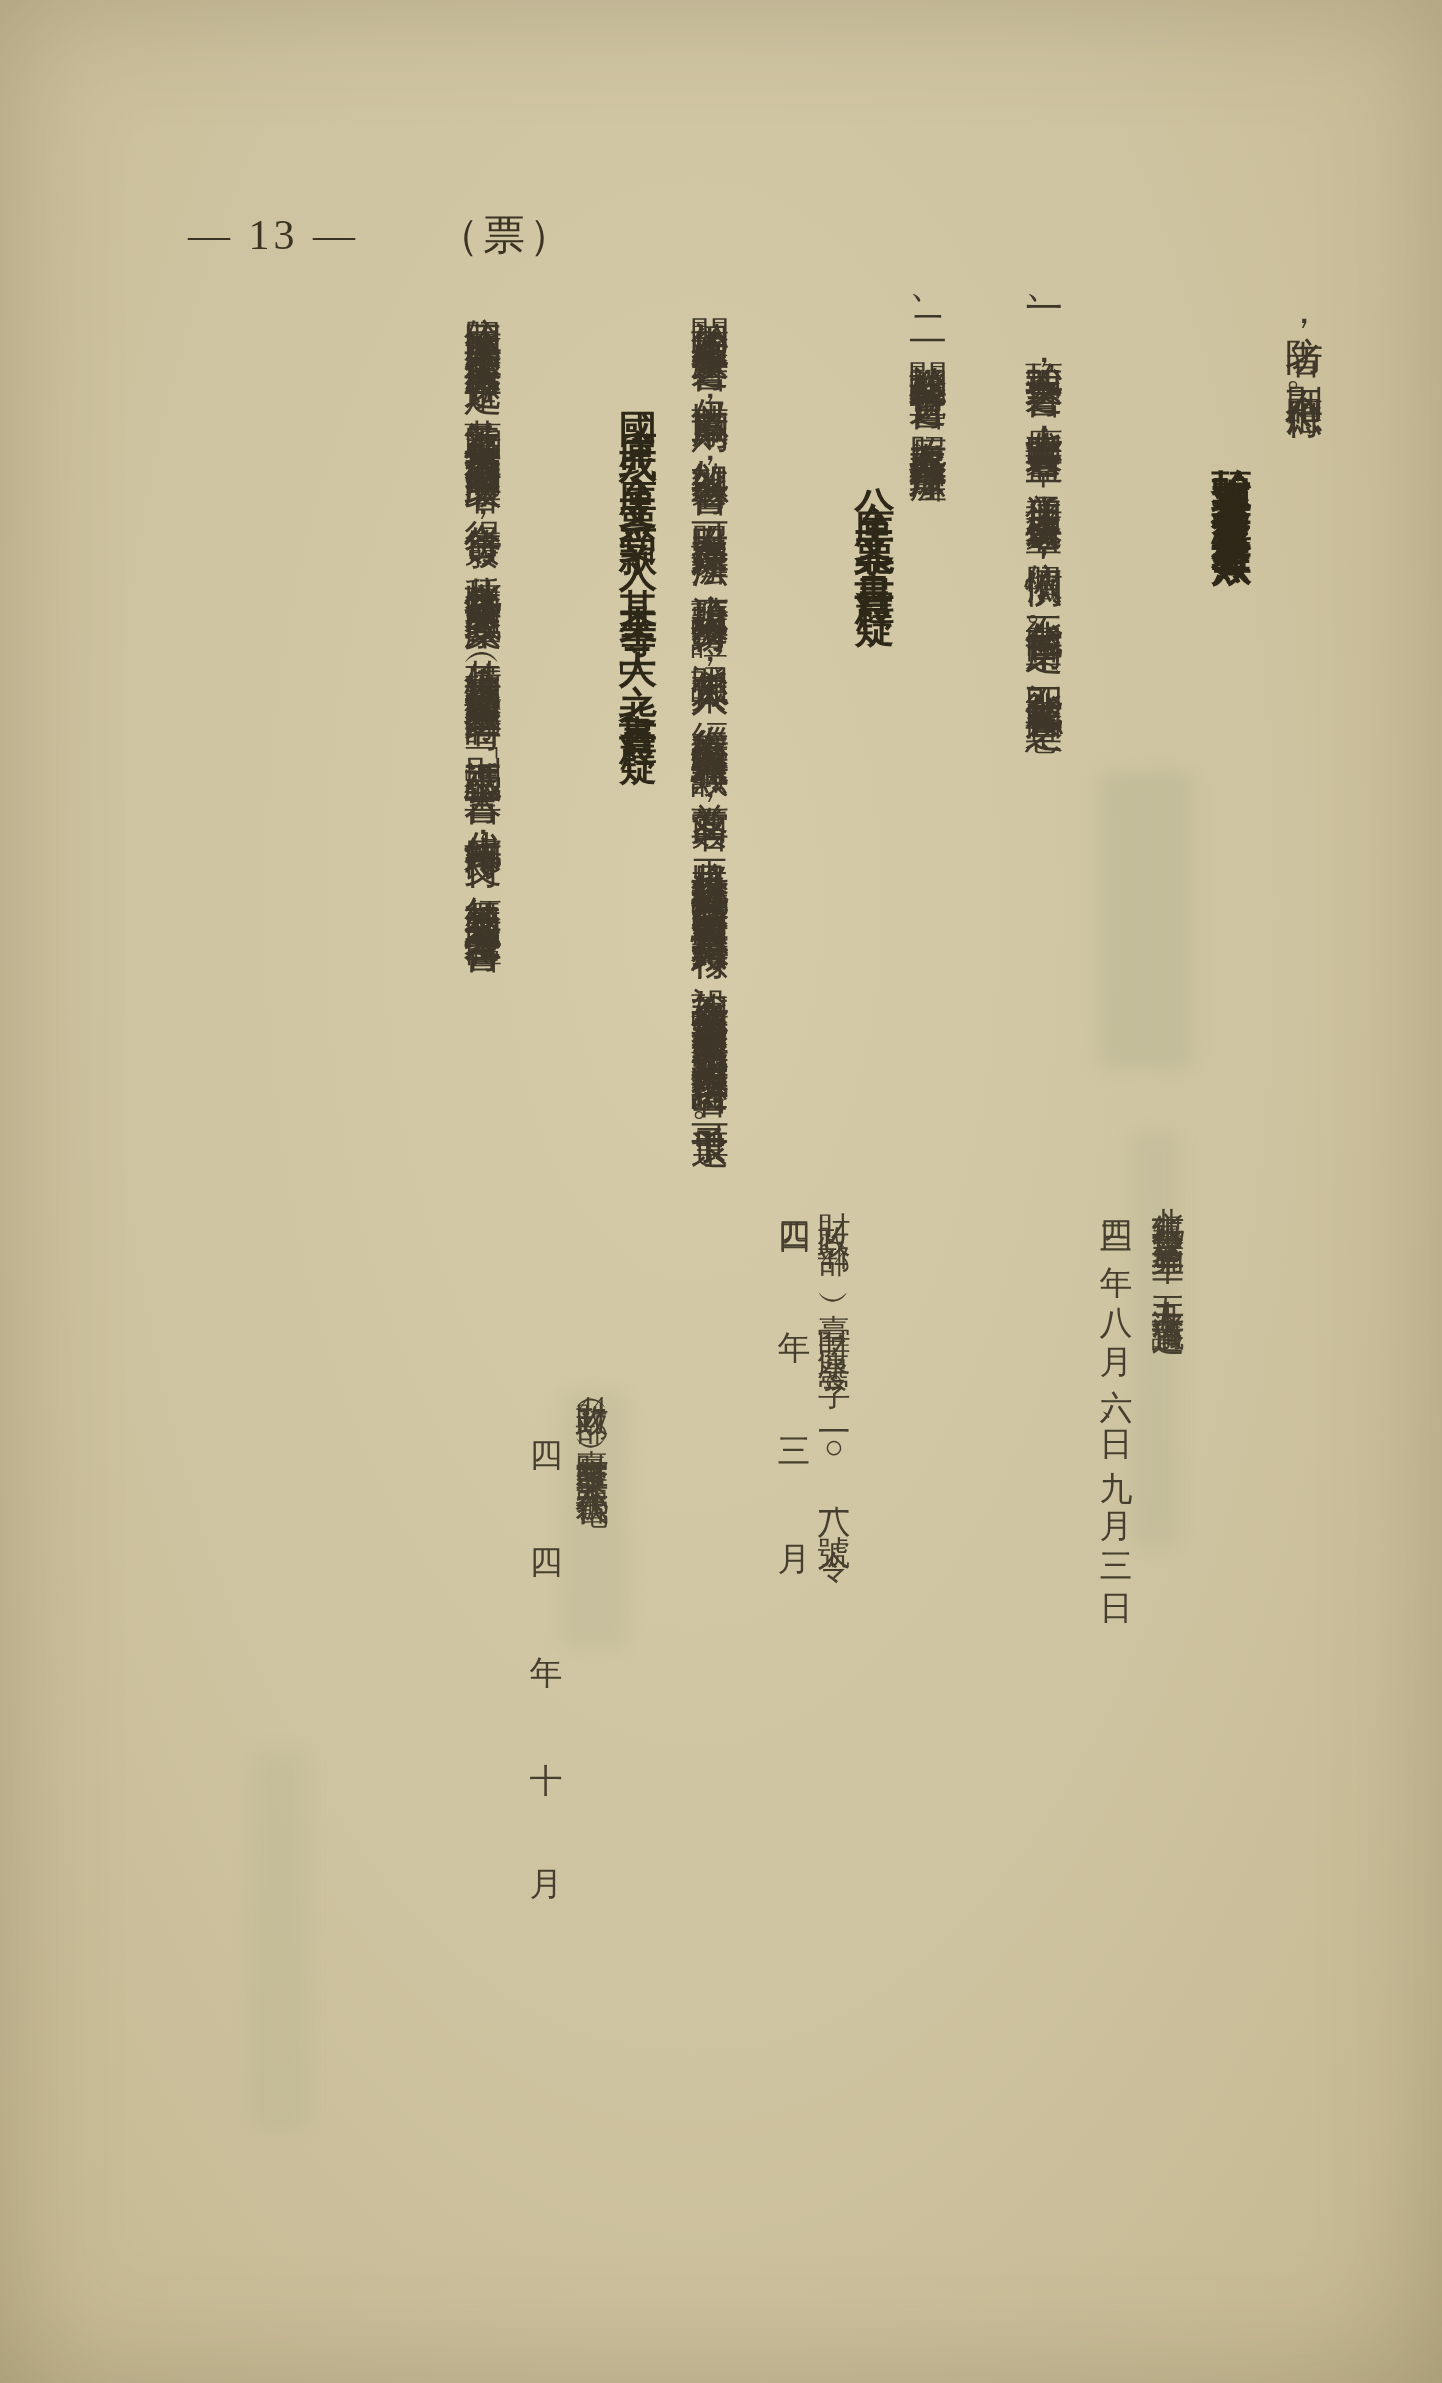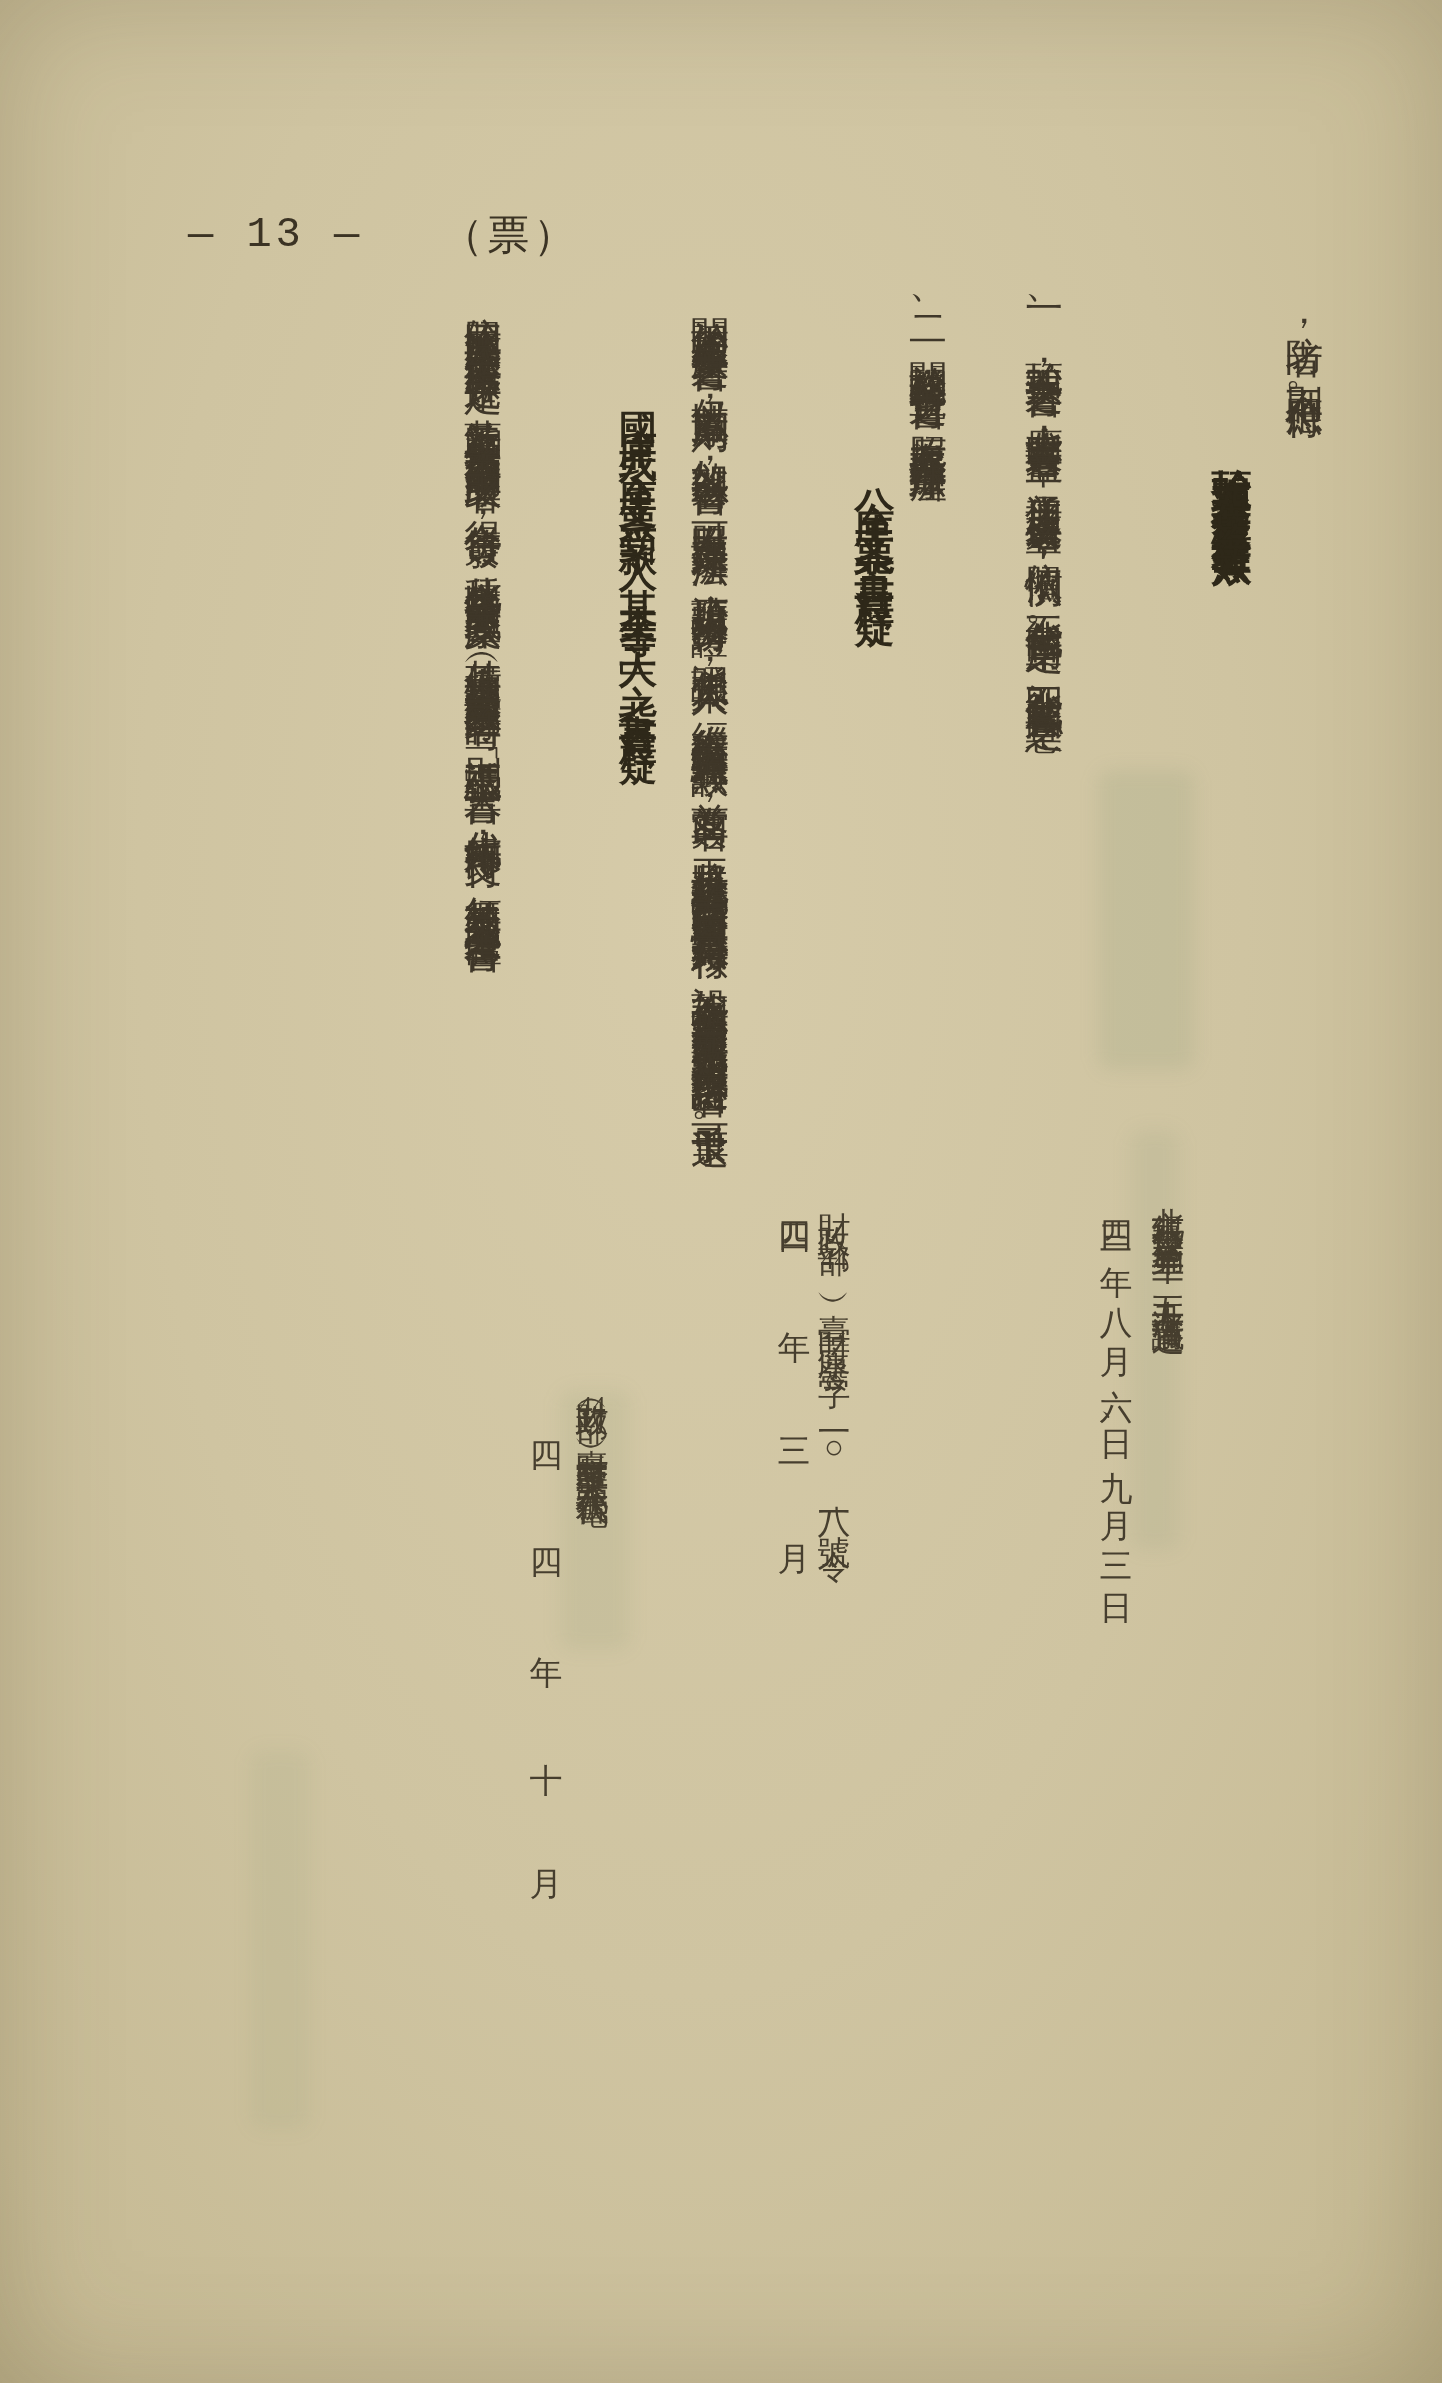--- a/index.html
+++ b/index.html
@@ -20,21 +20,21 @@
   .sm1{left:1098px;top:770px;width:96px;height:300px;background:rgba(120,140,105,.14);}
   .sm2{left:1130px;top:1130px;width:50px;height:420px;background:rgba(120,140,105,.10);}
   .sm3{left:560px;top:1390px;width:70px;height:260px;background:rgba(118,136,100,.10);}
   .sm4{left:250px;top:1750px;width:60px;height:380px;background:rgba(118,136,100,.08);}
 
   .page-header{
     position:absolute;left:188px;top:200px;height:70px;
     display:flex;align-items:center;gap:78px;
     color:#3b3324;font-size:42px;letter-spacing:4px;white-space:nowrap;
   }
-  .page-number{font-family:Liberation Mono, monospace;}
+  .page-number{font-family:Liberation Serif, serif;}
 
   .vtext{
     position:absolute;top:288px;left:80px;width:1260px;height:2016px;
     writing-mode:vertical-rl;
     color:#3f3729;
     font-size:38px;
   }
   .vline,.para{height:100%;}
   .vline{white-space:pre-wrap;}
   .para{line-height:68px;letter-spacing:3px;text-align:justify;}

